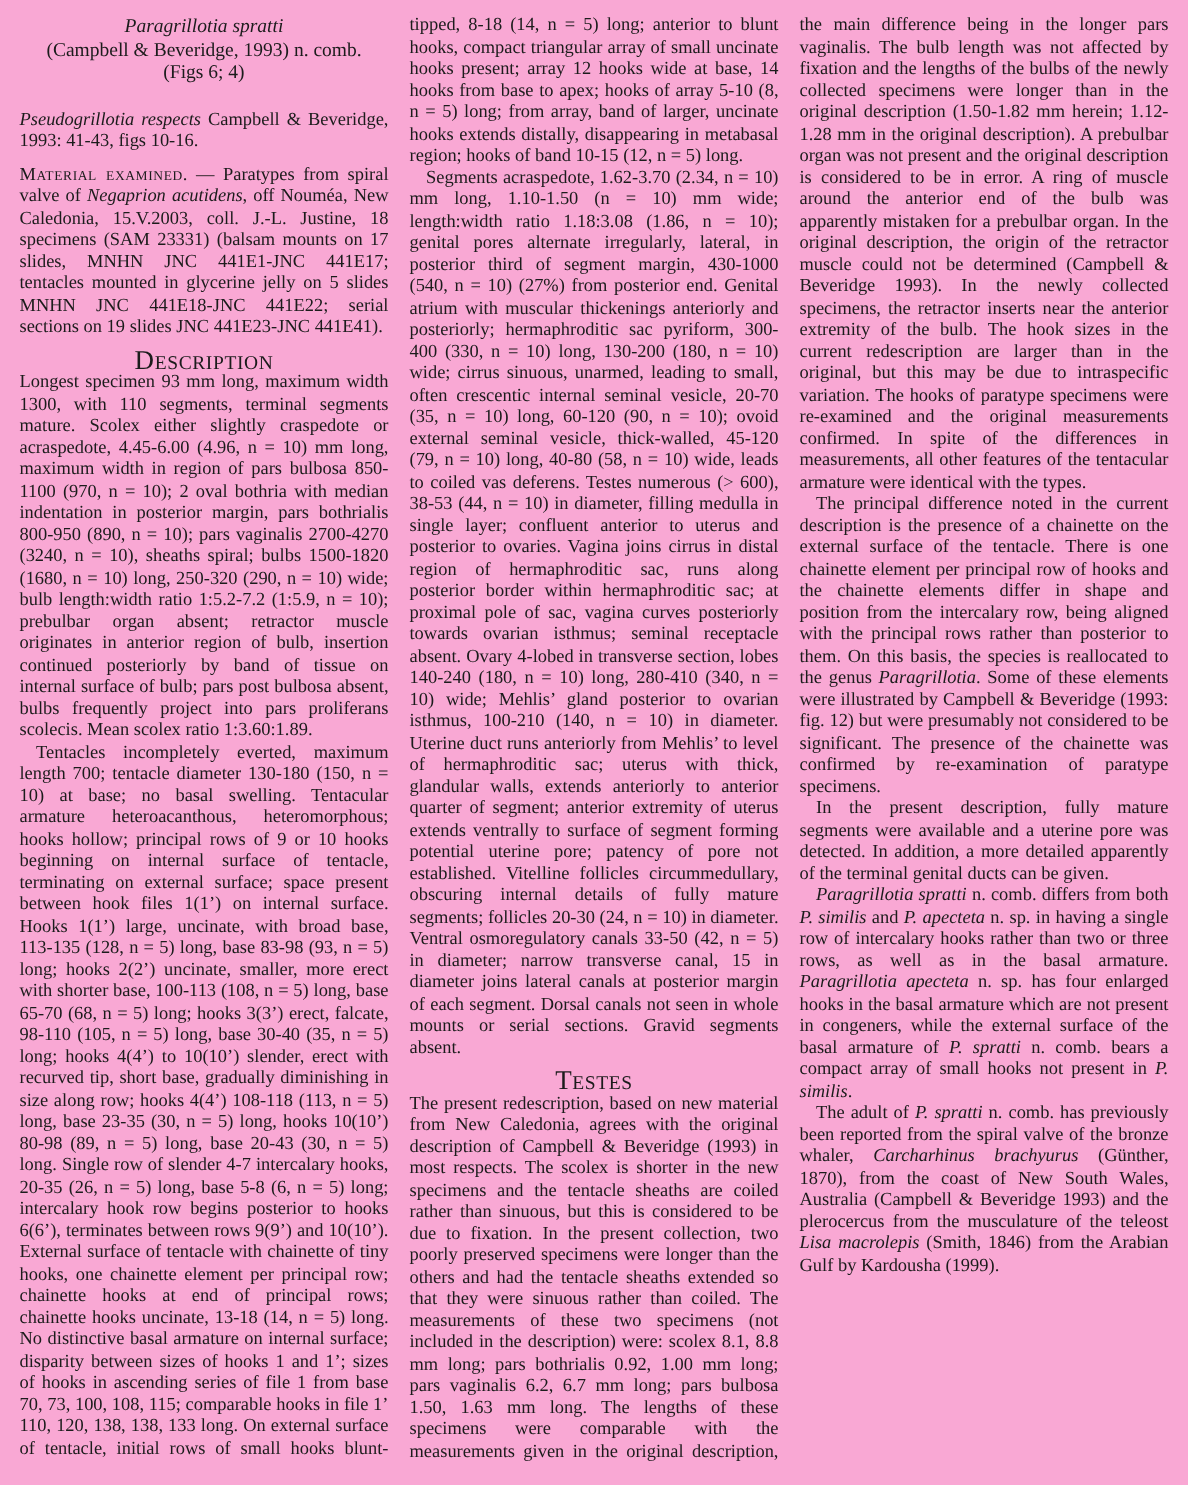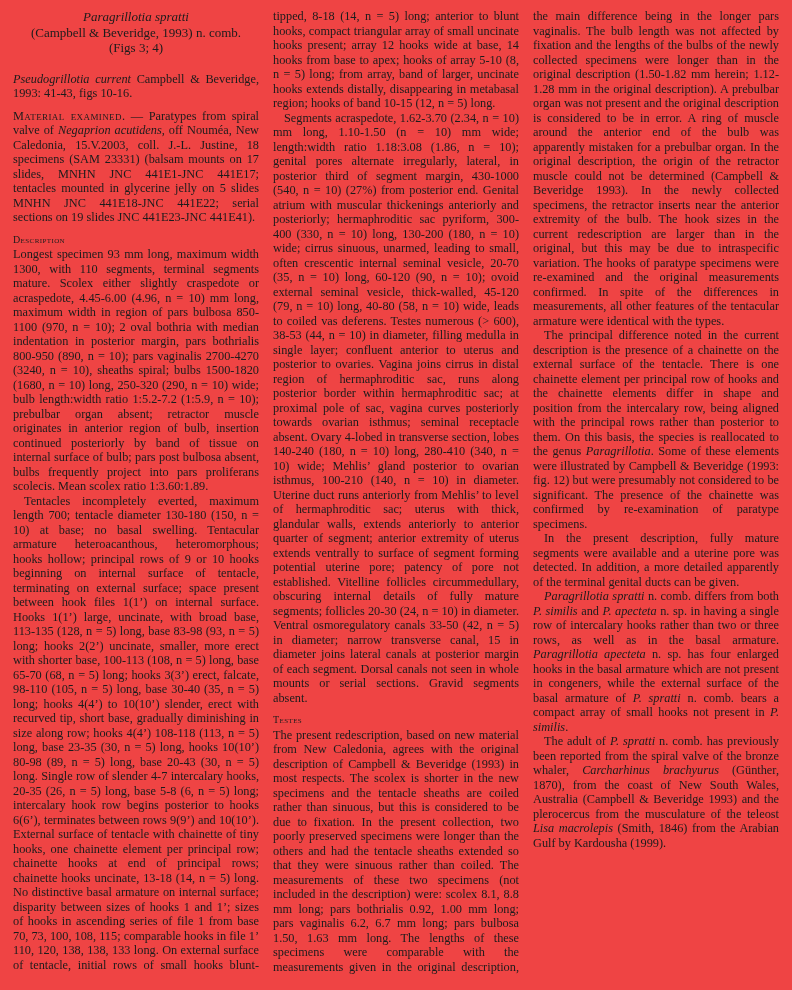--- a/index.html
+++ b/index.html
@@ -7,21 +7,21 @@
   body {
     width: 792px;
     height: 990px;
     font-family: "Liberation Serif", "DejaVu Serif", serif;
     color: #1c1c1c;
     overflow: hidden;
   }
   .page {
     width: 792px;
     height: 990px;
-    background: #ef4444;
+    background: #f9a8d4;
     padding: 9px 13px 8px 13px;
     overflow: hidden;
   }
   .flow {
     column-count: 3;
     column-gap: 14px;
     column-fill: auto;
     height: 972px;
     font-size: 12.3px;
     line-height: 14.5px;
@@ -32,42 +32,42 @@
     margin-bottom: 16px;
     break-inside: avoid;
     line-height: 15.5px;
     font-size: 13px;
   }
   .article-header .species-title { font-style: italic; }
   .section-heading {
     font-weight: normal;
     font-variant: small-caps;
     letter-spacing: 0.4px;
-    font-size: 10px;
+    font-size: 18px;
     margin-top: 8px;
-    text-align: left;
+    text-align: center;
   }
   p.para { margin: 0; }
   p.para.indent { text-indent: 11px; }
   p.para.space-before { margin-top: 8px; }
   .sc { font-variant: small-caps; letter-spacing: 0.4px; }
   em { font-style: italic; }
 </style>
 </head>
 <body>
 
 <div class="page">
   <div class="flow">
     <div class="article-header">
       <div class="species-title">Paragrillotia spratti</div>
       <div class="authority">(Campbell &amp; Beveridge, 1993) n. comb.</div>
-      <div class="figs">(Figs 3; 4)</div>
+      <div class="figs">(Figs 6; 4)</div>
     </div>
 
-  <p class="para"><em>Pseudogrillotia current</em><span> Campbell &amp; Beveridge, 1993: 41-43, figs 10-16.</span></p>
+  <p class="para"><em>Pseudogrillotia respects</em><span> Campbell &amp; Beveridge, 1993: 41-43, figs 10-16.</span></p>
       <p class="para space-before"><span class="sc">Material examined</span><span>. — Paratypes from spiral valve of </span><em>Negaprion acutidens</em><span>, off Nouméa, New Caledonia, 15.V.2003, coll. J.-L. Justine, 18 specimens (SAM 23331) (balsam mounts on 17 slides, MNHN JNC 441E1-JNC 441E17; tentacles mounted in glycerine jelly on 5 slides MNHN JNC 441E18-JNC 441E22; serial sections on 19 slides JNC 441E23-JNC 441E41).</span></p>
       <div class="section-heading">Description</div>
       <p class="para"><span>Longest specimen 93 mm long, maximum width 1300, with 110 segments, terminal segments mature. Scolex either slightly craspedote or acraspedote, 4.45-6.00 (4.96, n = 10) mm long, maximum width in region of pars bulbosa 850-1100 (970, n = 10); 2 oval bothria with median indentation in posterior margin, pars bothrialis 800-950 (890, n = 10); pars vaginalis 2700-4270 (3240, n = 10), sheaths spiral; bulbs 1500-1820 (1680, n = 10) long, 250-320 (290, n = 10) wide; bulb length:width ratio 1:5.2-7.2 (1:5.9, n = 10); prebulbar organ absent; retractor muscle originates in anterior region of bulb, insertion continued posteriorly by band of tissue on internal surface of bulb; pars post bulbosa absent, bulbs frequently project into pars proliferans scolecis. Mean scolex ratio 1:3.60:1.89.</span></p>
       <p class="para indent"><span>Tentacles incompletely everted, maximum length 700; tentacle diameter 130-180 (150, n = 10) at base; no basal swelling. Tentacular armature heteroacanthous, heteromorphous; hooks hollow; principal rows of 9 or 10 hooks beginning on internal surface of tentacle, terminating on external surface; space present between hook files 1(1’) on internal surface. Hooks 1(1’) large, uncinate, with broad base, 113-135 (128, n = 5) long, base 83-98 (93, n = 5) long; hooks 2(2’) uncinate, smaller, more erect with shorter base, 100-113 (108, n = 5) long, base 65-70 (68, n = 5) long; hooks 3(3’) erect, falcate, 98-110 (105, n = 5) long, base 30-40 (35, n = 5) long; hooks 4(4’) to 10(10’) slender, erect with recurved tip, short base, gradually diminishing in size along row; hooks 4(4’) 108-118 (113, n = 5) long, base 23-35 (30, n = 5) long, hooks 10(10’) 80-98 (89, n = 5) long, base 20-43 (30, n = 5) long. Single row of slender 4-7 intercalary hooks, 20-35 (26, n = 5) long, base 5-8 (6, n = 5) long; intercalary hook row begins posterior to hooks 6(6’), terminates between rows 9(9’) and 10(10’). External surface of tentacle with chainette of tiny hooks, one chainette element per principal row; chainette hooks at end of principal rows; chainette hooks uncinate, 13-18 (14, n = 5) long. No distinctive basal armature on internal surface; disparity between sizes of hooks 1 and 1’; sizes of hooks in ascending series of file 1 from base 70, 73, 100, 108, 115; comparable hooks in file 1’ 110, 120, 138, 138, 133 long. On external surface of tentacle, initial rows of small hooks blunt-tipped, 8-18 (14, n = 5) long; anterior to blunt hooks, compact triangular array of small uncinate hooks present; array 12 hooks wide at base, 14 hooks from base to apex; hooks of array 5-10 (8, n = 5) long; from array, band of larger, uncinate hooks extends distally, disappearing in metabasal region; hooks of band 10-15 (12, n = 5) long.</span></p>
       <p class="para indent"><span>Segments acraspedote, 1.62-3.70 (2.34, n = 10) mm long, 1.10-1.50 (n = 10) mm wide; length:width ratio 1.18:3.08 (1.86, n = 10); genital pores alternate irregularly, lateral, in posterior third of segment margin, 430-1000 (540, n = 10) (27%) from posterior end. Genital atrium with muscular thickenings anteriorly and posteriorly; hermaphroditic sac pyriform, 300-400 (330, n = 10) long, 130-200 (180, n = 10) wide; cirrus sinuous, unarmed, leading to small, often crescentic internal seminal vesicle, 20-70 (35, n = 10) long, 60-120 (90, n = 10); ovoid external seminal vesicle, thick-walled, 45-120 (79, n = 10) long, 40-80 (58, n = 10) wide, leads to coiled vas deferens. Testes numerous (&gt; 600), 38-53 (44, n = 10) in diameter, filling medulla in single layer; confluent anterior to uterus and posterior to ovaries. Vagina joins cirrus in distal region of hermaphroditic sac, runs along posterior border within hermaphroditic sac; at proximal pole of sac, vagina curves posteriorly towards ovarian isthmus; seminal receptacle absent. Ovary 4-lobed in transverse section, lobes 140-240 (180, n = 10) long, 280-410 (340, n = 10) wide; Mehlis’ gland posterior to ovarian isthmus, 100-210 (140, n = 10) in diameter. Uterine duct runs anteriorly from Mehlis’ to level of hermaphroditic sac; uterus with thick, glandular walls, extends anteriorly to anterior quarter of segment; anterior extremity of uterus extends ventrally to surface of segment forming potential uterine pore; patency of pore not established. Vitelline follicles circummedullary, obscuring internal details of fully mature segments; follicles 20-30 (24, n = 10) in diameter. Ventral osmoregulatory canals 33-50 (42, n = 5) in diameter; narrow transverse canal, 15 in diameter joins lateral canals at posterior margin of each segment. Dorsal canals not seen in whole mounts or serial sections. Gravid segments absent.</span></p>
       <div class="section-heading">Testes</div>
       <p class="para"><span>The present redescription, based on new material from New Caledonia, agrees with the original description of Campbell &amp; Beveridge (1993) in most respects. The scolex is shorter in the new specimens and the tentacle sheaths are coiled rather than sinuous, but this is considered to be due to fixation. In the present collection, two poorly preserved specimens were longer than the others and had the tentacle sheaths extended so that they were sinuous rather than coiled. The measurements of these two specimens (not included in the description) were: scolex 8.1, 8.8 mm long; pars bothrialis 0.92, 1.00 mm long; pars vaginalis 6.2, 6.7 mm long; pars bulbosa 1.50, 1.63 mm long. The lengths of these specimens were comparable with the measurements given in the original description, the main difference being in the longer pars vaginalis. The bulb length was not affected by fixation and the lengths of the bulbs of the newly collected specimens were longer than in the original description (1.50-1.82 mm herein; 1.12-1.28 mm in the original description). A prebulbar organ was not present and the original description is considered to be in error. A ring of muscle around the anterior end of the bulb was apparently mistaken for a prebulbar organ. In the original description, the origin of the retractor muscle could not be determined (Campbell &amp; Beveridge 1993). In the newly collected specimens, the retractor inserts near the anterior extremity of the bulb. The hook sizes in the current redescription are larger than in the original, but this may be due to intraspecific variation. The hooks of paratype specimens were re-examined and the original measurements confirmed. In spite of the differences in measurements, all other features of the tentacular armature were identical with the types.</span></p>
       <p class="para indent"><span>The principal difference noted in the current description is the presence of a chainette on the external surface of the tentacle. There is one chainette element per principal row of hooks and the chainette elements differ in shape and position from the intercalary row, being aligned with the principal rows rather than posterior to them. On this basis, the species is reallocated to the genus </span><em>Paragrillotia</em><span>. Some of these elements were illustrated by Campbell &amp; Beveridge (1993: fig. 12) but were presumably not considered to be significant. The presence of the chainette was confirmed by re-examination of paratype specimens.</span></p>
       <p class="para indent"><span>In the present description, fully mature segments were available and a uterine pore was detected. In addition, a more detailed apparently of the terminal genital ducts can be given.</span></p>
       <p class="para indent"><em>Paragrillotia spratti</em><span> n. comb. differs from both </span><em>P. similis</em><span> and </span><em>P. apecteta</em><span> n. sp. in having a single row of intercalary hooks rather than two or three rows, as well as in the basal armature. </span><em>Paragrillotia apecteta</em><span> n. sp. has four enlarged hooks in the basal armature which are not present in congeners, while the external surface of the basal armature of </span><em>P. spratti</em><span> n. comb. bears a compact array of small hooks not present in </span><em>P. similis</em><span>.</span></p>

